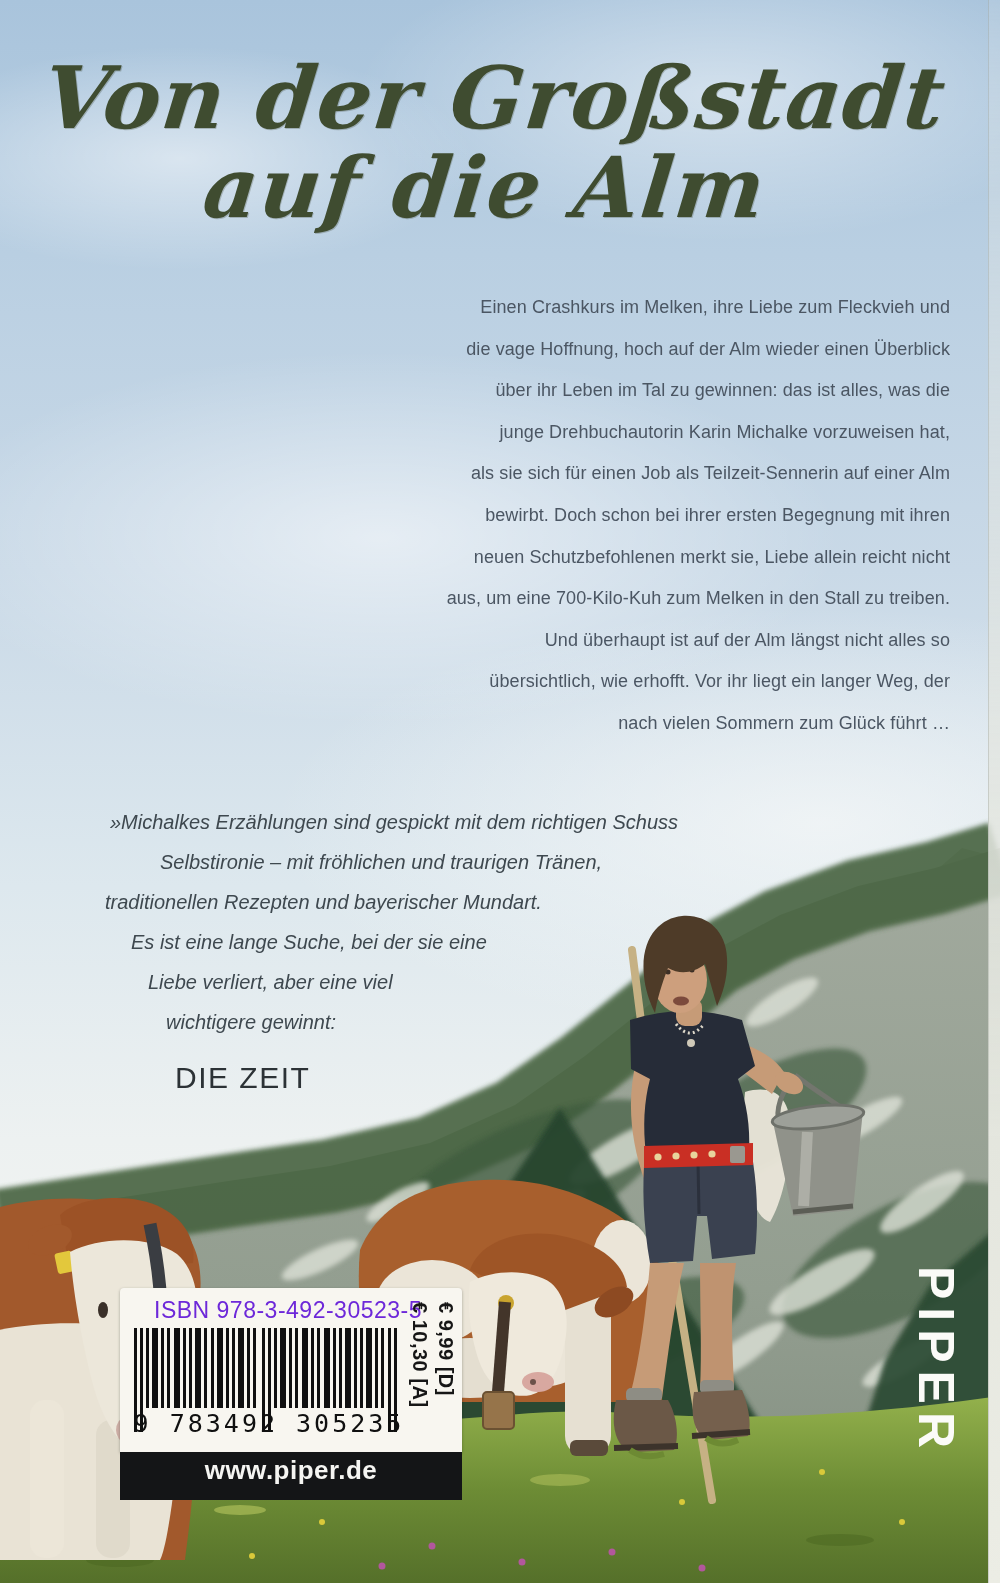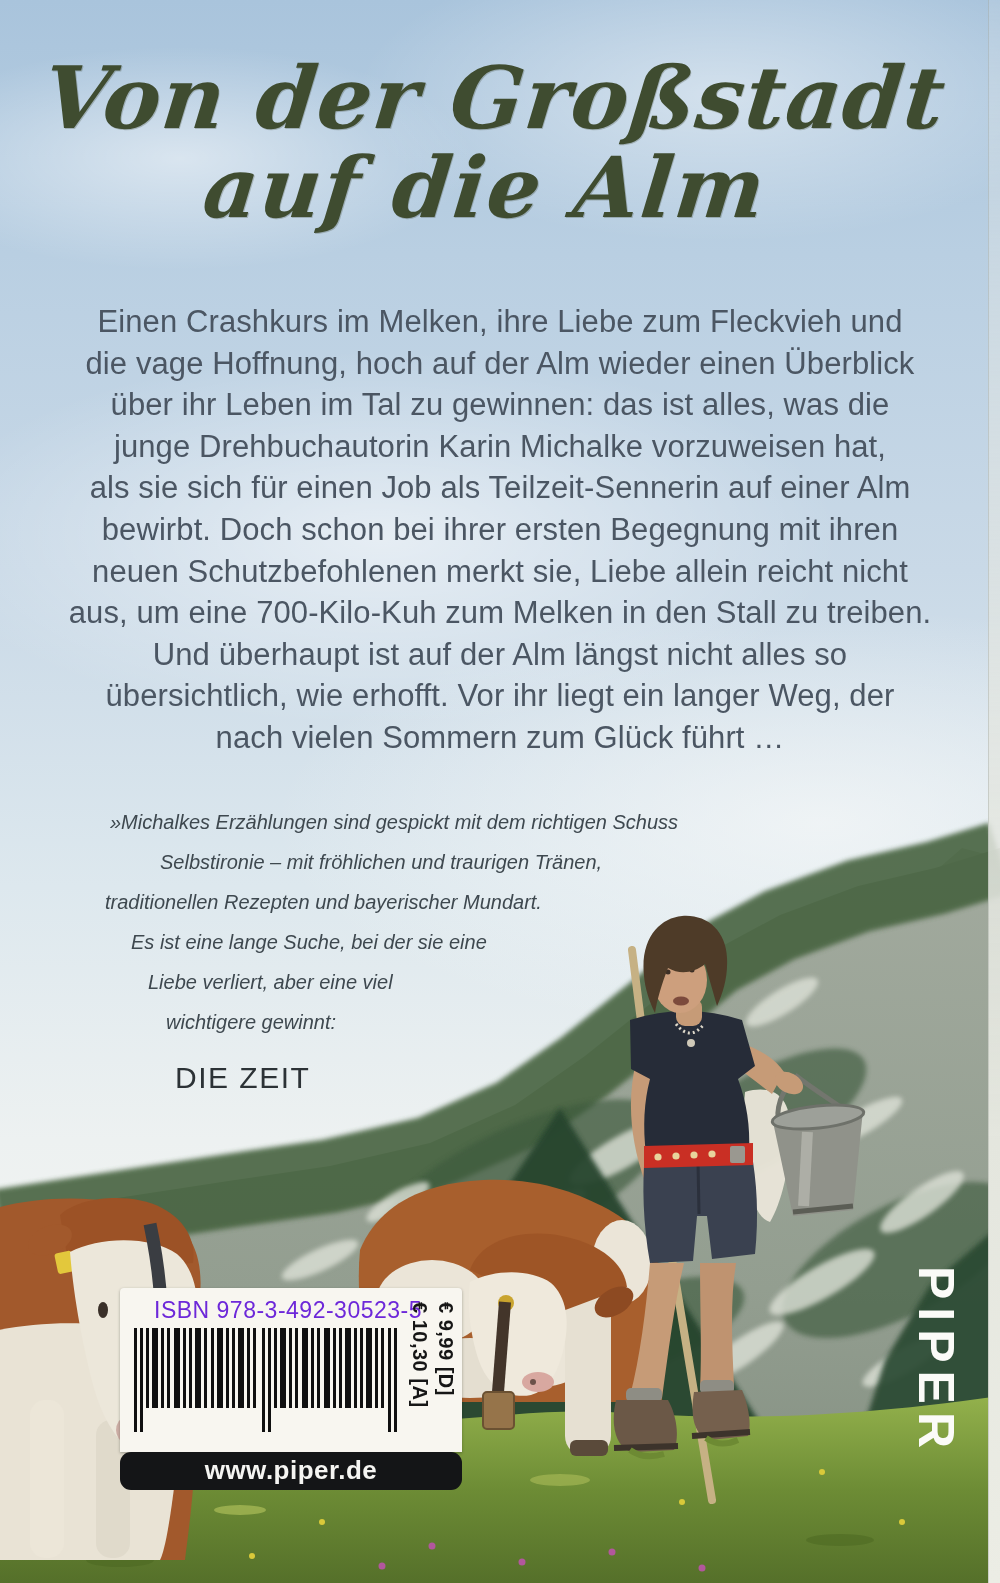--- a/index.html
+++ b/index.html
@@ -19,22 +19,22 @@
     position:absolute;top:52px;left:0;width:980px;text-align:center;
     font-family:"DejaVu Serif",serif;font-style:italic;font-weight:bold;
     color:#3f4c30;transform:skewX(-6deg);
     text-shadow:1px 1px 0 rgba(46,56,34,.25);
   }
   .title div{line-height:1.06;}
   .title div:nth-child(1){font-size:86px;letter-spacing:1px;}
   .title div:nth-child(2){font-size:84px;letter-spacing:2px;}
 
   .blurb{
-    position:absolute;top:301px;left:50px;width:900px;text-align:center;
-    font-size:31px;line-height:41.6px;color:#4b5663;letter-spacing:.1px;
+    position:absolute;top:287px;left:50px;width:900px;text-align:right;
+    font-size:18px;line-height:41.6px;color:#4b5663;letter-spacing:.1px;
   }
   .quote{
     position:absolute;top:802px;left:105px;width:830px;
     font-style:italic;font-size:20px;line-height:40px;color:#3e484f;
   }
   .quote div:nth-child(1){margin-left:5px;}
   .quote div:nth-child(2){margin-left:55px;}
   .quote div:nth-child(3){margin-left:0px;}
   .quote div:nth-child(4){margin-left:26px;}
   .quote div:nth-child(5){margin-left:43px;}
@@ -58,23 +58,23 @@
   }
   .price{
     position:absolute;top:14px;width:142px;line-height:22px;white-space:nowrap;
     transform:rotate(90deg);transform-origin:0 0;
     font-size:20px;font-weight:bold;color:#161616;letter-spacing:.5px;
   }
   .price-de{left:337px;}
   .price-at{left:311px;}
 
   .webbar{
-    position:absolute;left:120px;top:1452px;width:342px;height:38px;
+    position:absolute;left:120px;top:1452px;width:342px;height:48px;
     background:#141517;color:#f5f5f2;font-size:26px;font-weight:bold;
-    text-align:center;line-height:37px;letter-spacing:.5px;border-radius:11px;
+    text-align:center;line-height:37px;letter-spacing:.5px;
   }
 
   .piper{
     position:absolute;left:965px;top:1266px;width:216px;
     transform:rotate(90deg);transform-origin:0 0;
     font-size:50px;font-weight:bold;letter-spacing:8px;color:#fbfbf8;line-height:58px;
   }
   .scan-edge{
     position:absolute;right:0;top:0;width:11px;height:100%;
     background:linear-gradient(180deg, rgba(232,236,238,.15) 0%, rgba(226,229,224,.8) 45%, #e4e6de 72%, #ecede5 100%);
@@ -309,20 +309,21 @@
         <rect x="211" y="0" width="6" height="80"></rect>
           <rect x="220" y="0" width="3" height="80"></rect>
         <rect x="226" y="0" width="3" height="80"></rect>
           <rect x="232" y="0" width="6" height="80"></rect>
         <rect x="241" y="0" width="3" height="80"></rect>
           <rect x="247" y="0" width="3" height="80"></rect>
         <rect x="254" y="0" width="3" height="104"></rect>
           <rect x="260" y="0" width="3" height="104"></rect>
       </g>
     </svg>
+    <div class="digits">9 783492 305235</div>
     <div class="price price-de">€ 9,99 [D]</div>
     <div class="price price-at">€ 10,30 [A]</div>
   </div>
 
   <div class="webbar">www.piper.de</div>
 
   <div class="piper">PIPER</div>
 
   <div class="scan-edge"></div>
 </div>

